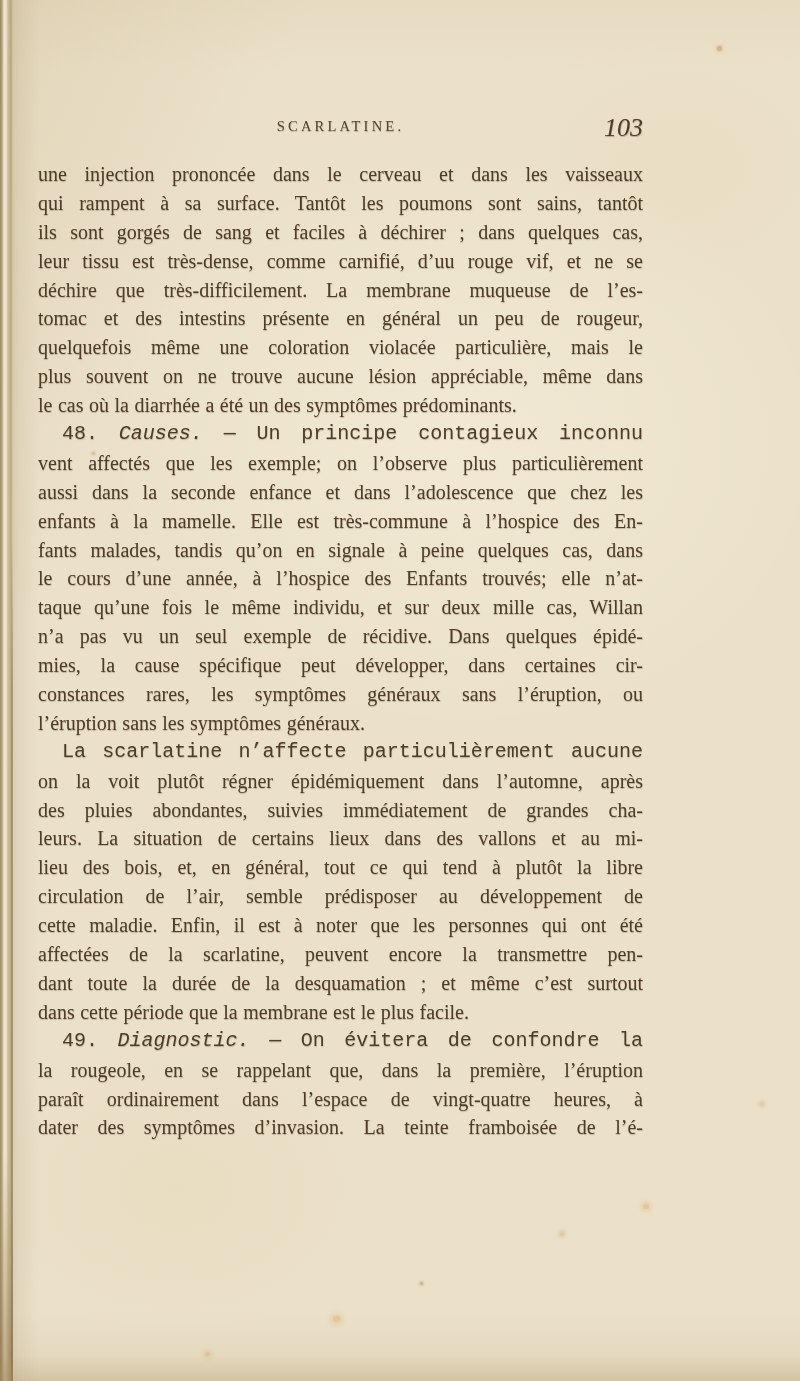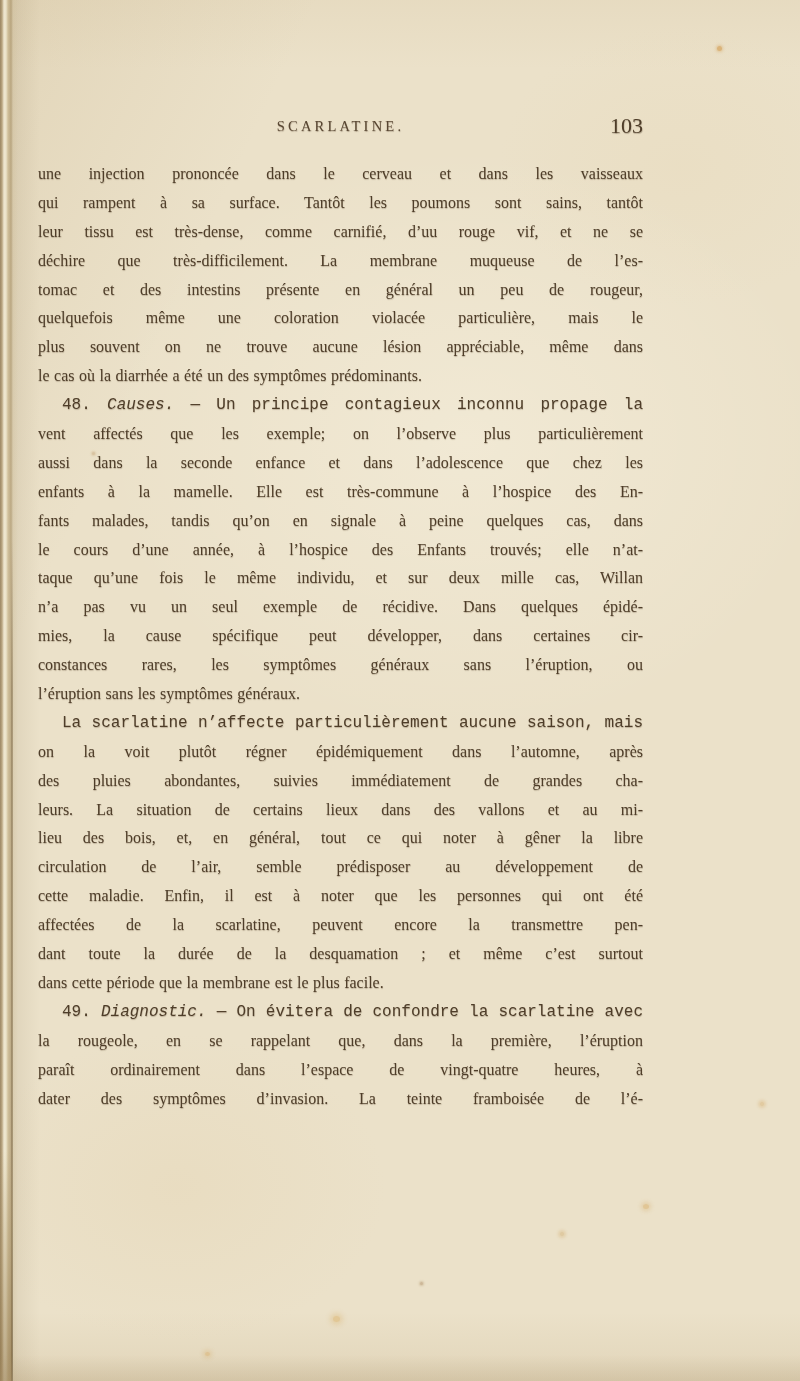--- a/index.html
+++ b/index.html
@@ -64,28 +64,29 @@
   .head-title {
     position: absolute; left: 0; right: 0; top: 2px;
     text-align: center;
     font-size: 14.5px;
     letter-spacing: 3.2px;
     color: #584632;
     text-shadow: 0.4px 0.6px 0.8px rgba(88,70,50,0.35);
   }
   .folio {
     position: absolute; right: 0; top: -3px;
-    font-size: 22px;
+    font-size: 26px;
     color: #4e3d29;
     text-shadow: 0.4px 0.6px 0.8px rgba(78,61,41,0.35);
+    font-style: italic;
   }
   
   .text-block {
     position: absolute; left: 38px; top: 160px; width: 605px;
-    font-size: 16px;
+    font-size: 20px;
   }
   .line {
     height: 28.9px;
     line-height: 28.9px;
     overflow: hidden;
     text-align: justify;
     text-align-last: justify;
     text-shadow: 0.3px 0.8px 0.9px rgba(85,66,42,0.30);
     word-spacing: 0.5px;
   }
@@ -114,20 +115,21 @@
   <div class="fox f8"></div>
 
   <header class="running-head">
     <span class="head-title">SCARLATINE.</span>
     <span class="folio">103</span>
   </header>
 
   <main class="text-block" id="text-block">
       <div class="line"><span>une injection prononcée dans le cerveau et dans les vaisseaux</span></div>
       <div class="line"><span>qui rampent à sa surface. Tantôt les poumons sont sains, tantôt</span></div>
+      <div class="line"><span>ils sont gorgés de sang et faciles à déchirer ; dans quelques cas,</span></div>
       <div class="line"><span>leur tissu est très-dense, comme carnifié, d’uu rouge vif, et ne se</span></div>
       <div class="line"><span>déchire que très-difficilement. La membrane muqueuse de l’es-</span></div>
       <div class="line"><span>tomac et des intestins présente en général un peu de rougeur,</span></div>
       <div class="line"><span>quelquefois même une coloration violacée particulière, mais le</span></div>
       <div class="line"><span>plus souvent on ne trouve aucune lésion appréciable, même dans</span></div>
       <div class="line no-fill"><span>le cas où la diarrhée a été un des symptômes prédominants.</span></div>
       <div class="line indent"><span>48. </span><em>Causes.</em><span> — Un principe contagieux inconnu propage la</span></div>
       <div class="line"><span>vent affectés que les exemple; on l’observe plus particulièrement</span></div>
       <div class="line"><span>aussi dans la seconde enfance et dans l’adolescence que chez les</span></div>
       <div class="line"><span>enfants à la mamelle. Elle est très-commune à l’hospice des En-</span></div>
@@ -135,21 +137,21 @@
       <div class="line"><span>le cours d’une année, à l’hospice des Enfants trouvés; elle n’at-</span></div>
       <div class="line"><span>taque qu’une fois le même individu, et sur deux mille cas, Willan</span></div>
       <div class="line"><span>n’a pas vu un seul exemple de récidive. Dans quelques épidé-</span></div>
       <div class="line"><span>mies, la cause spécifique peut développer, dans certaines cir-</span></div>
       <div class="line"><span>constances rares, les symptômes généraux sans l’éruption, ou</span></div>
       <div class="line no-fill"><span>l’éruption sans les symptômes généraux.</span></div>
       <div class="line indent"><span>La scarlatine n’affecte particulièrement aucune saison, mais</span></div>
       <div class="line"><span>on la voit plutôt régner épidémiquement dans l’automne, après</span></div>
       <div class="line"><span>des pluies abondantes, suivies immédiatement de grandes cha-</span></div>
       <div class="line"><span>leurs. La situation de certains lieux dans des vallons et au mi-</span></div>
-      <div class="line"><span>lieu des bois, et, en général, tout ce qui noter à gêner la libre</span></div>
+      <div class="line"><span>lieu des bois, et, en général, tout ce qui tend à plutôt la libre</span></div>
       <div class="line"><span>circulation de l’air, semble prédisposer au développement de</span></div>
       <div class="line"><span>cette maladie. Enfin, il est à noter que les personnes qui ont été</span></div>
       <div class="line"><span>affectées de la scarlatine, peuvent encore la transmettre pen-</span></div>
       <div class="line"><span>dant toute la durée de la desquamation ; et même c’est surtout</span></div>
       <div class="line no-fill"><span>dans cette période que la membrane est le plus facile.</span></div>
       <div class="line indent"><span>49. </span><em>Diagnostic.</em><span> — On évitera de confondre la scarlatine avec</span></div>
       <div class="line"><span>la rougeole, en se rappelant que, dans la première, l’éruption</span></div>
       <div class="line"><span>paraît ordinairement dans l’espace de vingt-quatre heures, à</span></div>
       <div class="line"><span>dater des symptômes d’invasion. La teinte framboisée de l’é-</span></div>
     </main>

